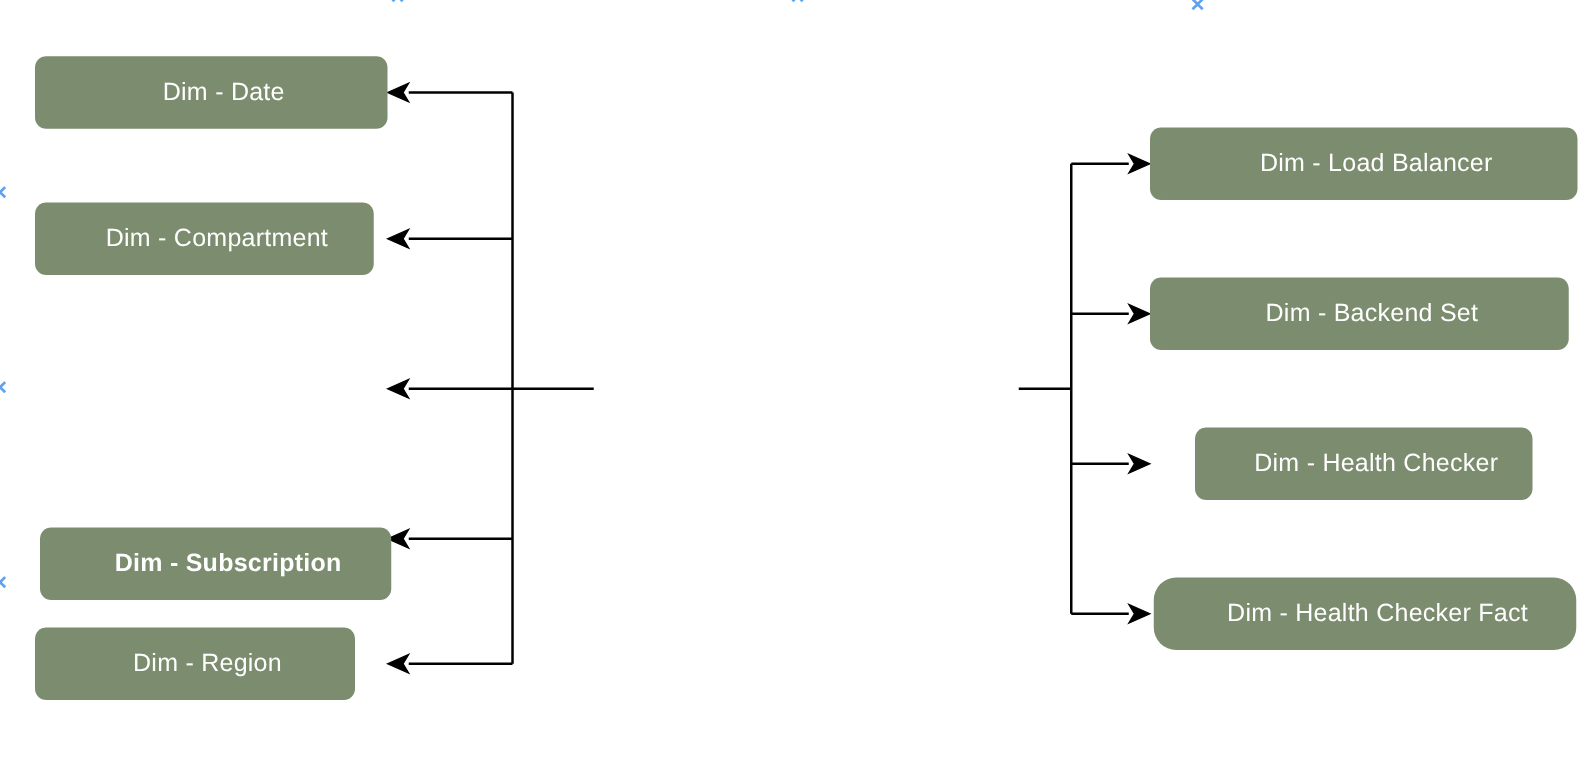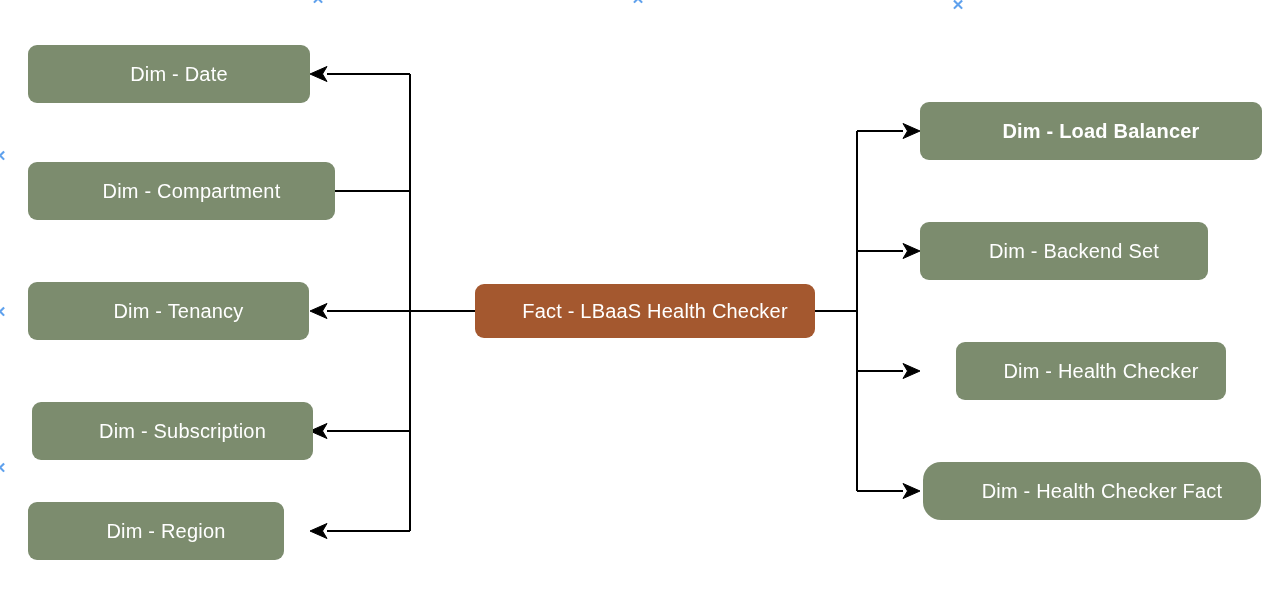--- a/index.html
+++ b/index.html
@@ -111,41 +111,35 @@
     </g>
     <g>
       <path d="M857 491 H903"></path>
       <polygon points="920,491 903,483.5 907.5,491 903,498.5"></polygon>
     </g>
   </svg>
 
   <div class="node dim" style="left:28px;top:45px;width:282px;">
     <span>Dim - Date</span>
   </div>
-  <div class="node dim" style="left:28px;top:162px;width:307px;">
+  <div class="node dim" style="left:28px;top:162px;width:271px;">
     <span>Dim - Compartment</span>
   </div>
-  <div class="node dim" style="left:28px;top:282px;width:281px;">
-    <span>Dim - Tenancy</span>
-  </div>
-  <div class="node dim" style="left:32px;top:402px;width:281px;">
+  <div class="node dim" style="left:32px;top:422px;width:281px;font-weight:bold;">
     <span>Dim - Subscription</span>
   </div>
   <div class="node dim" style="left:28px;top:502px;width:256px;">
     <span>Dim - Region</span>
   </div>
 
-  <div class="node fact" style="left:475px;top:284px;width:340px;">
-    <span>Fact - LBaaS Health Checker</span>
-  </div>
 
-  <div class="node dim" style="left:920px;top:102px;width:342px;font-weight:bold;">
+  <div class="node dim" style="left:920px;top:102px;width:342px;">
     <span>Dim - Load Balancer</span>
   </div>
-  <div class="node dim" style="left:920px;top:222px;width:288px;">
+  <div class="node dim" style="left:920px;top:222px;width:335px;">
     <span>Dim - Backend Set</span>
   </div>
   <div class="node dim" style="left:928px;top:342px;width:270px;margin-left:28px;">
     <span>Dim - Health Checker</span>
   </div>
   <div class="node dim" style="left:923px;top:462px;width:338px;border-radius:18px;">
     <span>Dim - Health Checker Fact</span>
   </div>
 
   <span class="marker" style="left:318px;top:-2px;">✕</span>

